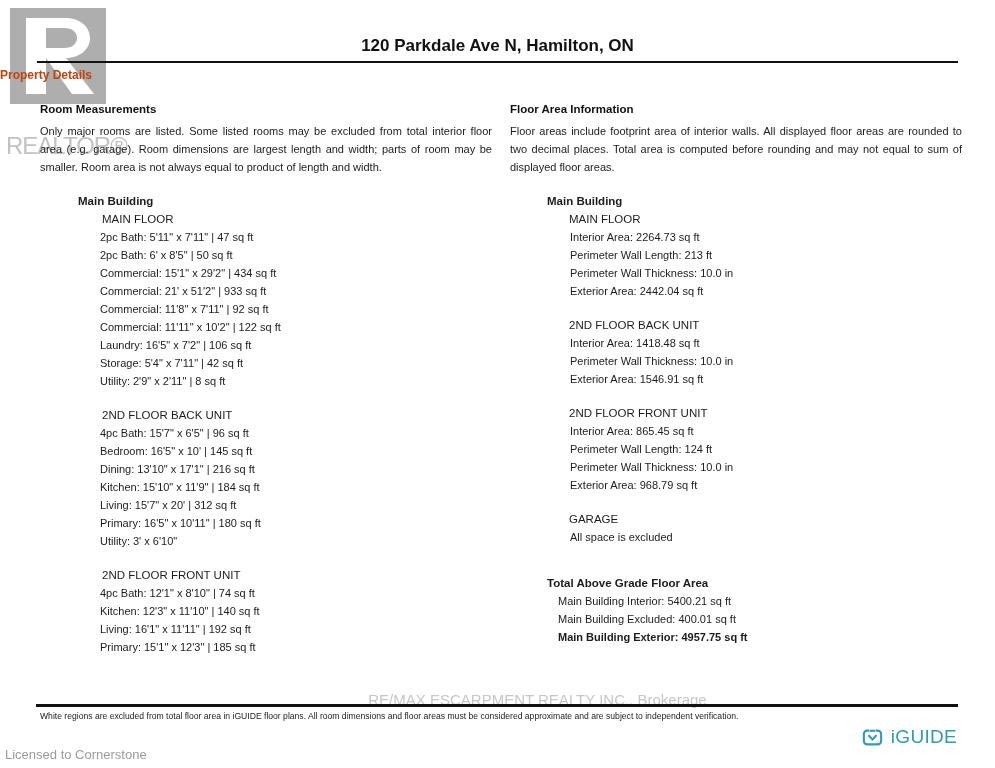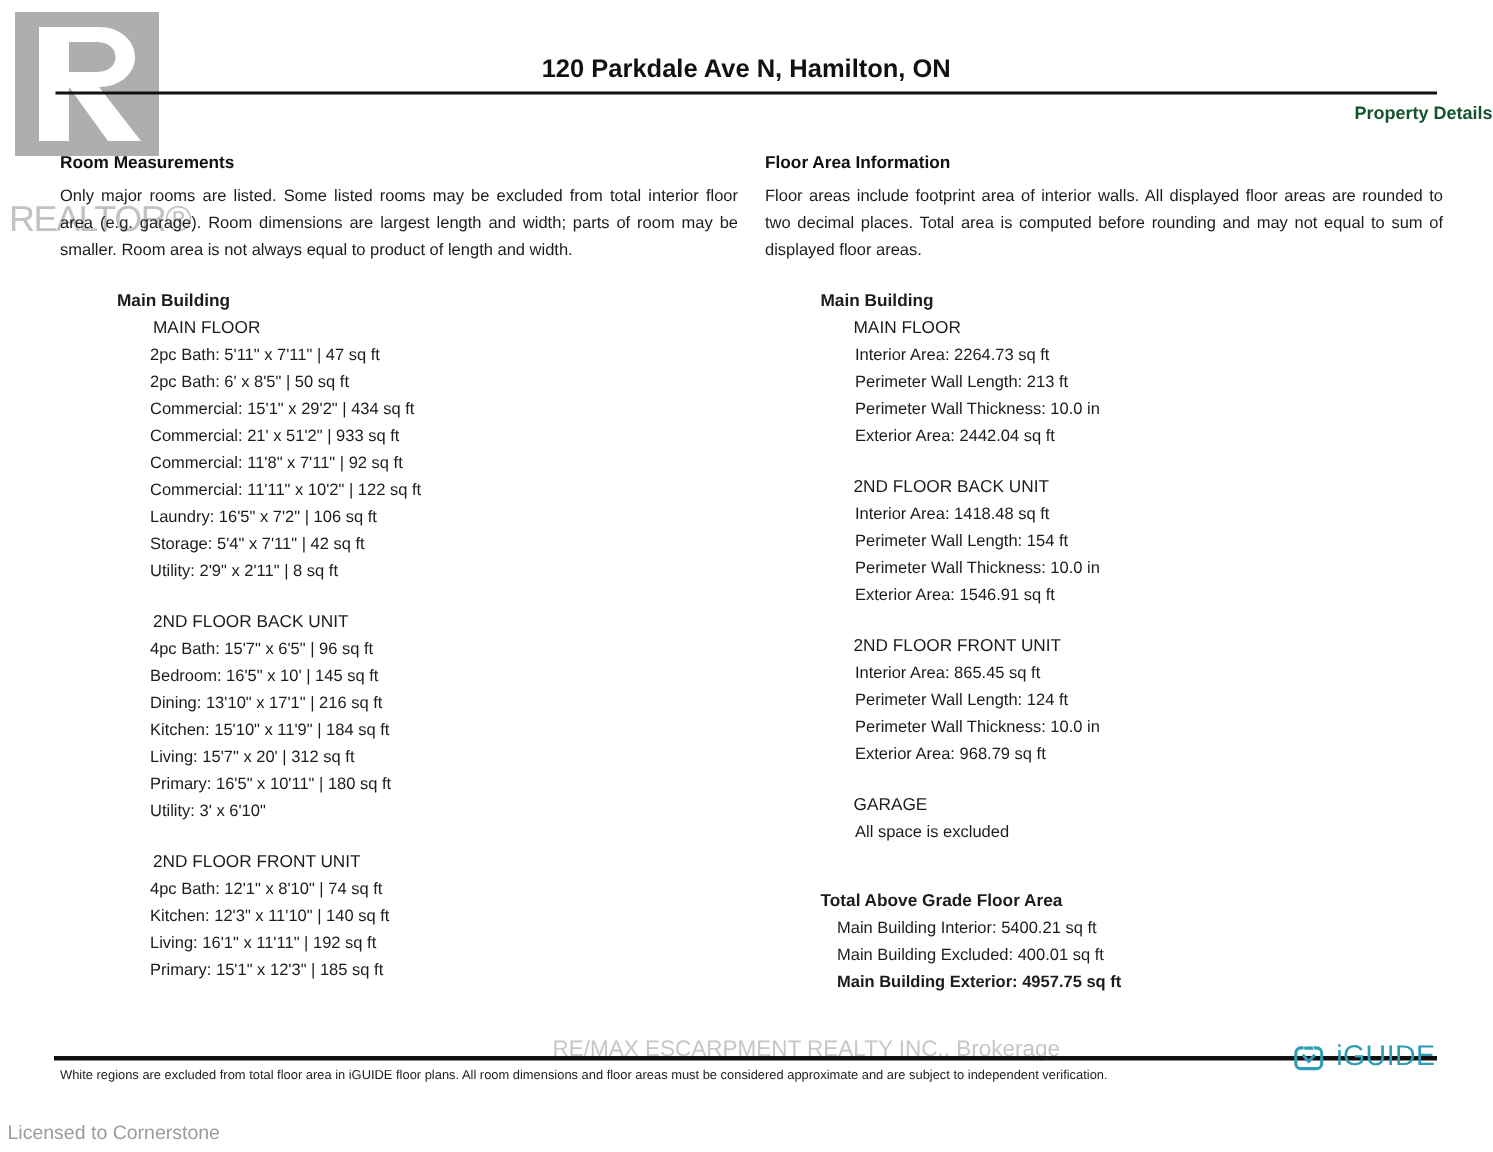--- a/index.html
+++ b/index.html
@@ -16,21 +16,21 @@
   }
   .remax-wm {
     position:absolute; top:691px; left:0; width:100%; text-align:center;
     color:#c6c6c6; font-size:15px; z-index:0; white-space:nowrap;padding-left:40px;
   }
 
   
   .hdr { position:absolute; top:36px; left:0; width:100%; text-align:center; z-index:2; }
   .hdr .title { font-size:17px; font-weight:bold; margin:0; color:#111; }
   .title-rule { position:absolute; top:61px; left:37px; width:921px; height:2px; background:#111; z-index:2; }
-  .subtitle { position:absolute; top:68px; left:0; width:100%; text-align:right; font-size:12px; font-weight:bold; color:#14532d; z-index:2; }
+  .subtitle { position:absolute; top:68px; left:0; width:100%; text-align:left; font-size:12px; font-weight:bold; color:#c2410c; z-index:2; }
 
   
   .col { position:absolute; top:103px; width:452px; z-index:1; }
   .col-left  { left:40px; }
   .col-right { left:510px; }
   .col h3 { font-size:11.5px; font-weight:bold; margin:0 0 7px 0; color:#111; }
   .desc { font-size:11px; line-height:18px; margin:0; text-align:justify; }
 
   .building-name { font-weight:bold; font-size:11.5px; line-height:18px; margin-top:16px; }
   .col-left  .building-name { margin-left:38px; }
@@ -49,21 +49,21 @@
   .total-heading { font-weight:bold; font-size:11.5px; line-height:18px; margin-left:37px;margin-top:28px; }
   .total-line { font-size:11px; line-height:18px; margin-left:48px; }
   .total-line.bold { font-weight:bold; }
 
   
   .footer-rule { position:absolute; top:704px; left:36px; width:922px; height:3px; background:#111; z-index:2; }
   .disclaimer {
     position:absolute; top:711px; left:40px; width:790px;
     font-size:8.6px; color:#222; z-index:2;
   }
-  .iguide { position:absolute; top:694px; right:38px; display:flex; align-items:center; gap:8px; z-index:2;text-align:right; }
+  .iguide { position:absolute; top:726px; right:38px; display:flex; align-items:center; gap:8px; z-index:2;text-align:right; }
   .iguide .brand { font-size:19px; letter-spacing:0.3px; color:#2f9cb3; }
   .license { position:absolute; top:747px; left:5px; font-size:13px; color:#9b9b9b; z-index:1; }
 </style>
 </head>
 <body>
 
 <div class="page">
 
   <div class="realtor-wm">
     <svg width="96" height="96" viewBox="0 0 96 96">
@@ -130,21 +130,20 @@
       <div class="section-title">MAIN FLOOR</div>
       <div class="aline">Interior Area: 2264.73 sq ft</div>
       <div class="aline">Perimeter Wall Length: 213 ft</div>
       <div class="aline">Perimeter Wall Thickness: 10.0 in</div>
       <div class="aline">Exterior Area: 2442.04 sq ft</div>
     </div>
 
     <div class="section">
       <div class="section-title">2ND FLOOR BACK UNIT</div>
       <div class="aline">Interior Area: 1418.48 sq ft</div>
-      <div class="aline">Perimeter Wall Length: 154 ft</div>
       <div class="aline">Perimeter Wall Thickness: 10.0 in</div>
       <div class="aline">Exterior Area: 1546.91 sq ft</div>
     </div>
 
     <div class="section">
       <div class="section-title">2ND FLOOR FRONT UNIT</div>
       <div class="aline">Interior Area: 865.45 sq ft</div>
       <div class="aline">Perimeter Wall Length: 124 ft</div>
       <div class="aline">Perimeter Wall Thickness: 10.0 in</div>
       <div class="aline">Exterior Area: 968.79 sq ft</div>

